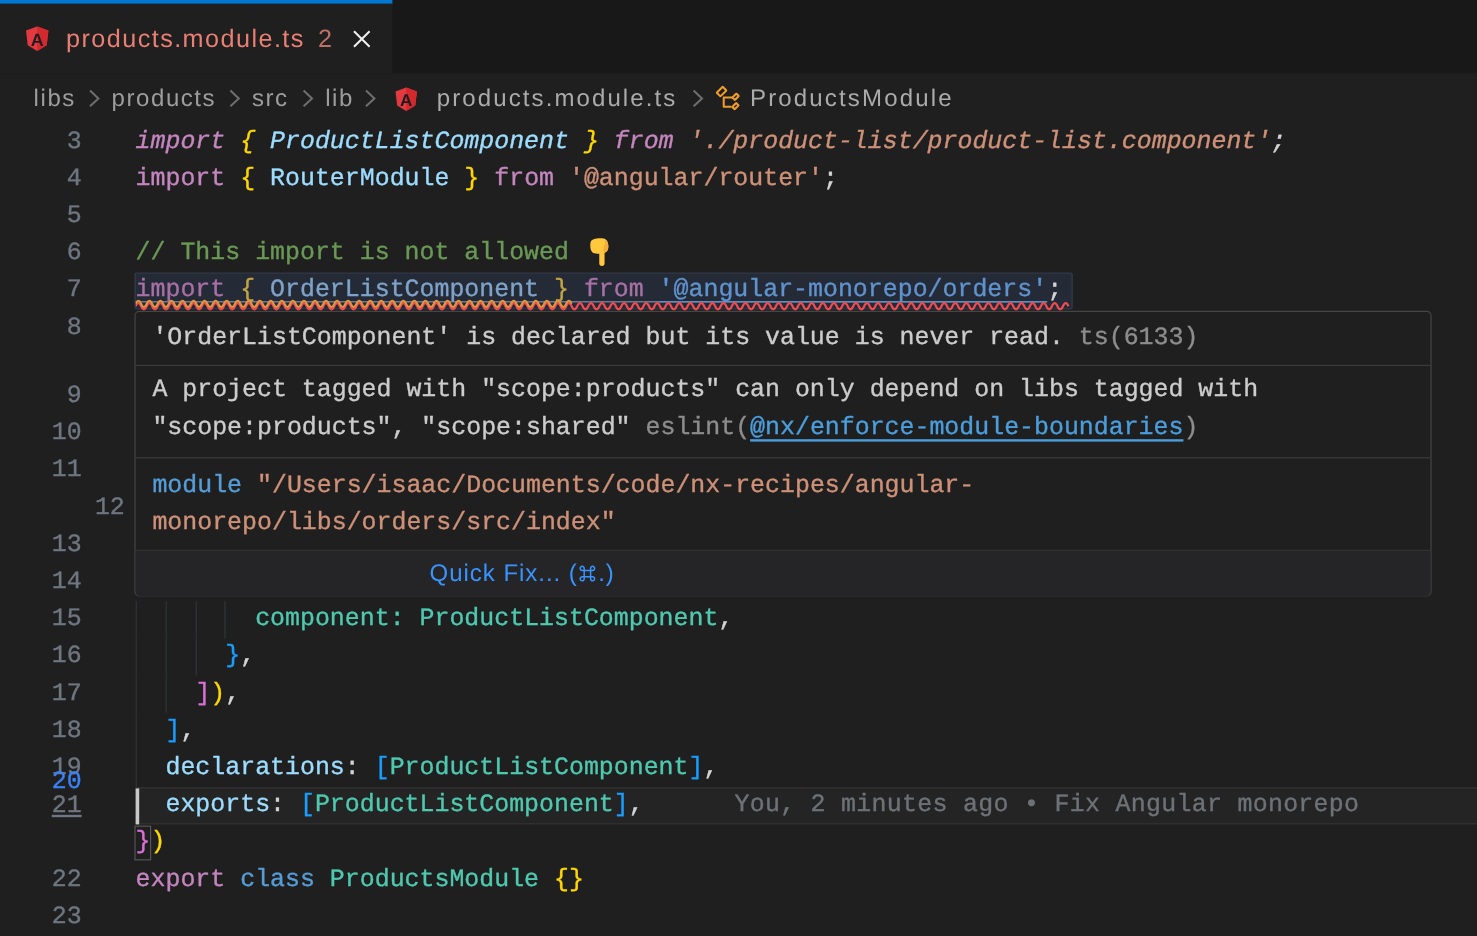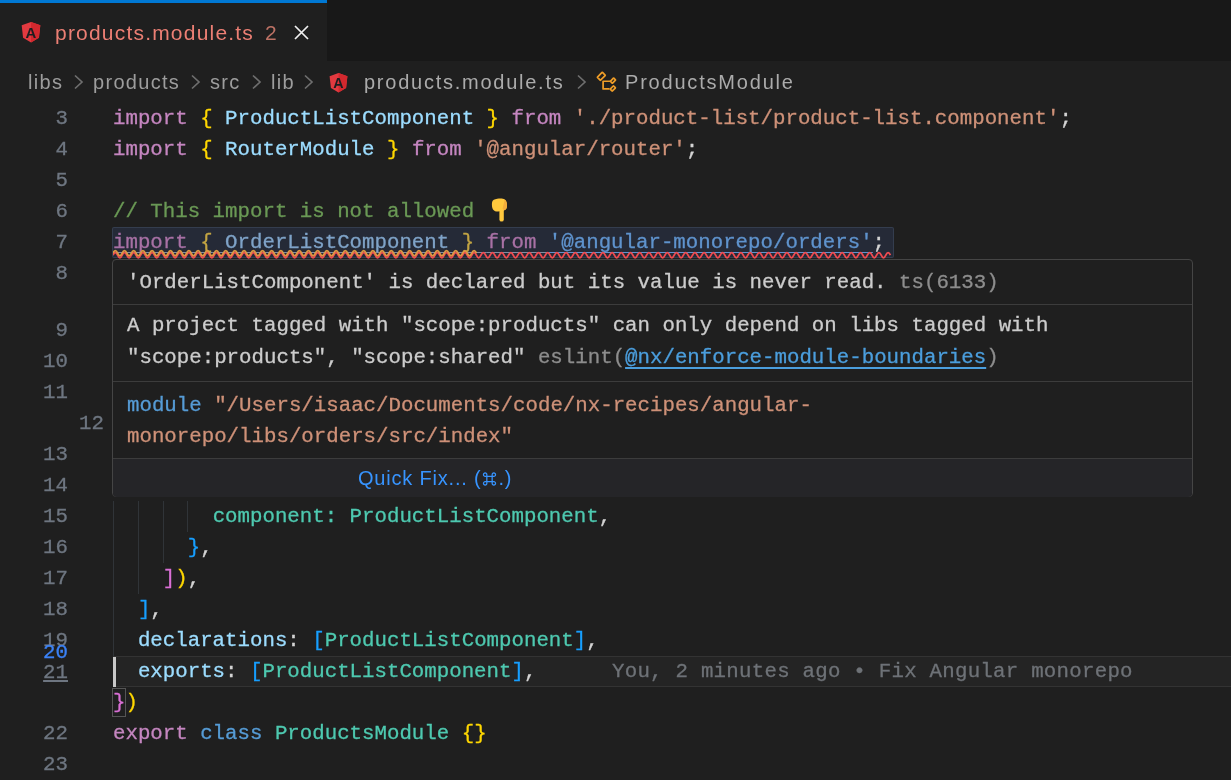--- a/index.html
+++ b/index.html
@@ -90,21 +90,21 @@
   <div class="num mono" style="top:563px;">17</div>
   <div class="num mono" style="top:594px;">18</div>
   <div class="num mono" style="top:625px;">19</div>
   <div class="num mono" style="top:637px;color:#3b82f6;">20</div>
   <div class="num mono" style="top:657px;text-decoration:underline;">21</div>
   <div class="num mono" style="top:718px;">22</div>
   <div class="num mono" style="top:749px;">23</div>
 
   <div class="abs" style="left:113px;top:656px;width:1118px;height:31px;background:rgba(255,255,255,0.025);border-top:1px solid rgba(255,255,255,0.07);border-bottom:1px solid rgba(255,255,255,0.07);box-sizing:border-box;"></div>
 
-  <div class="row mono" style="top:103px;"><span class="p">import</span> <span class="g">{</span> <span class="lb">ProductListComponent</span> <span class="g">}</span> <span class="p">from</span> <span class="s">'./product-list/product-list.component'</span><span class="w">;</span></div>
+  <div class="row mono" style="top:103px;font-style:italic;"><span class="p">import</span> <span class="g">{</span> <span class="lb">ProductListComponent</span> <span class="g">}</span> <span class="p">from</span> <span class="s">'./product-list/product-list.component'</span><span class="w">;</span></div>
   <div class="row mono" style="top:134px;"><span class="p">import</span> <span class="g">{</span> <span class="lb">RouterModule</span> <span class="g">}</span> <span class="p">from</span> <span class="s">'@angular/router'</span><span class="w">;</span></div>
   <div class="row mono" style="top:196px;"><span class="c">// This import is not allowed</span></div>
 
   <div class="abs" style="left:112px;top:227px;width:782px;height:31px;background:#252a37;border:1px solid rgba(110,130,165,0.22);border-radius:2px;box-sizing:border-box;"></div>
   <div class="row mono" style="top:227px;"><span style="text-decoration:underline;text-decoration-color:rgba(160,175,198,0.75);text-underline-offset:4px;text-decoration-thickness:1px;"><span style="color:#a871a5;">import</span> <span style="color:#c2a443;">{</span> <span style="color:#7fa3c8;">OrderListComponent</span> <span style="color:#c2a443;">}</span> <span style="color:#a871a5;">from</span> <span style="color:#5f93cd;text-decoration:underline;text-decoration-color:#5f93cd;text-underline-offset:4px;text-decoration-thickness:1px;">'@angular-monorepo/orders'</span></span><span class="w">;</span></div>
 
   <svg class="abs" style="left:113px;top:250px;" width="781" height="10" viewBox="0 0 781 10">
       <path d="M0 5.2 Q2.3 0.0 4.6 5.2 T9.2 5.2 T13.8 5.2 T18.4 5.2 T23.0 5.2 T27.6 5.2 T32.2 5.2 T36.8 5.2 T41.4 5.2 T46.0 5.2 T50.6 5.2 T55.2 5.2 T59.8 5.2 T64.4 5.2 T69.0 5.2 T73.6 5.2 T78.2 5.2 T82.8 5.2 T87.4 5.2 T92.0 5.2 T96.6 5.2 T101.2 5.2 T105.8 5.2 T110.4 5.2 T115.0 5.2 T119.6 5.2 T124.2 5.2 T128.8 5.2 T133.4 5.2 T138.0 5.2 T142.6 5.2 T147.2 5.2 T151.8 5.2 T156.4 5.2 T161.0 5.2 T165.6 5.2 T170.2 5.2 T174.8 5.2 T179.4 5.2 T184.0 5.2 T188.6 5.2 T193.2 5.2 T197.8 5.2 T202.4 5.2 T207.0 5.2 T211.6 5.2 T216.2 5.2 T220.8 5.2 T225.4 5.2 T230.0 5.2 T234.6 5.2 T239.2 5.2 T243.8 5.2 T248.4 5.2 T253.0 5.2 T257.6 5.2 T262.2 5.2 T266.8 5.2 T271.4 5.2 T276.0 5.2 T280.6 5.2 T285.2 5.2 T289.8 5.2 T294.4 5.2 T299.0 5.2 T303.6 5.2 T308.2 5.2 T312.8 5.2 T317.4 5.2 T322.0 5.2 T326.6 5.2 T331.2 5.2 T335.8 5.2 T340.4 5.2 T345.0 5.2 T349.6 5.2 T354.2 5.2 T358.8 5.2 T363.4 5.2 T368.0 5.2 T372.6 5.2 T377.2 5.2 T381.8 5.2 T386.4 5.2 T391.0 5.2 T395.6 5.2 T400.2 5.2 T404.8 5.2 T409.4 5.2 T414.0 5.2 T418.6 5.2 T423.2 5.2 T427.8 5.2 T432.4 5.2 T437.0 5.2 T441.6 5.2 T446.2 5.2 T450.8 5.2 T455.4 5.2 T460.0 5.2 T464.6 5.2 T469.2 5.2 T473.8 5.2 T478.4 5.2 T483.0 5.2 T487.6 5.2 T492.2 5.2 T496.8 5.2 T501.4 5.2 T506.0 5.2 T510.6 5.2 T515.2 5.2 T519.8 5.2 T524.4 5.2 T529.0 5.2 T533.6 5.2 T538.2 5.2 T542.8 5.2 T547.4 5.2 T552.0 5.2 T556.6 5.2 T561.2 5.2 T565.8 5.2 T570.4 5.2 T575.0 5.2 T579.6 5.2 T584.2 5.2 T588.8 5.2 T593.4 5.2 T598.0 5.2 T602.6 5.2 T607.2 5.2 T611.8 5.2 T616.4 5.2 T621.0 5.2 T625.6 5.2 T630.2 5.2 T634.8 5.2 T639.4 5.2 T644.0 5.2 T648.6 5.2 T653.2 5.2 T657.8 5.2 T662.4 5.2 T667.0 5.2 T671.6 5.2 T676.2 5.2 T680.8 5.2 T685.4 5.2 T690.0 5.2 T694.6 5.2 T699.2 5.2 T703.8 5.2 T708.4 5.2 T713.0 5.2 T717.6 5.2 T722.2 5.2 T726.8 5.2 T731.4 5.2 T736.0 5.2 T740.6 5.2 T745.2 5.2 T749.8 5.2 T754.4 5.2 T759.0 5.2 T763.6 5.2 T768.2 5.2 T772.8 5.2 T777.4 5.2" fill="none" stroke="#ef4b50" stroke-width="1.8"></path>
     </svg>
   <svg class="abs" style="left:113px;top:248px;" width="364" height="10" viewBox="0 0 364 10">

